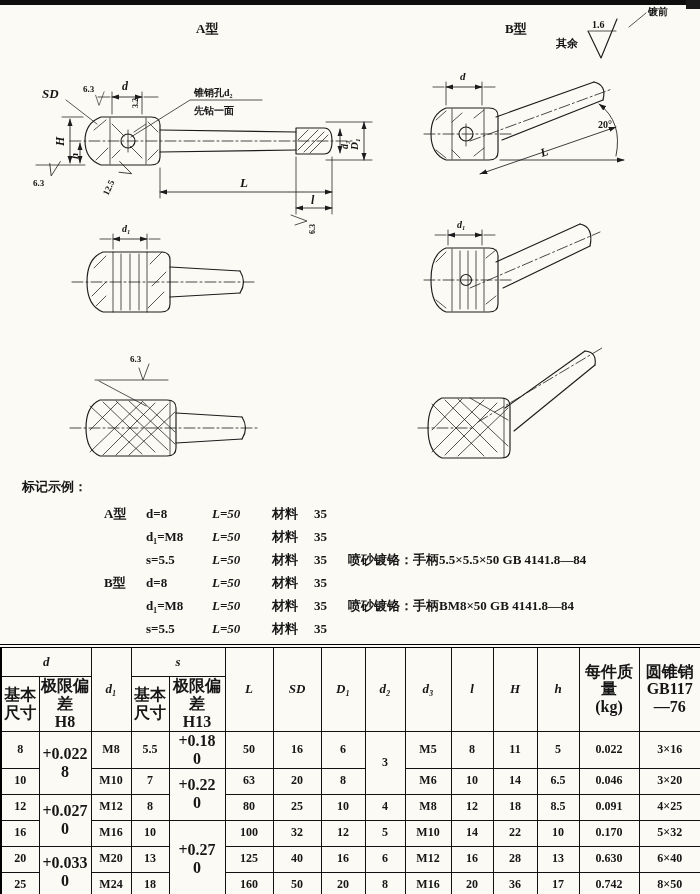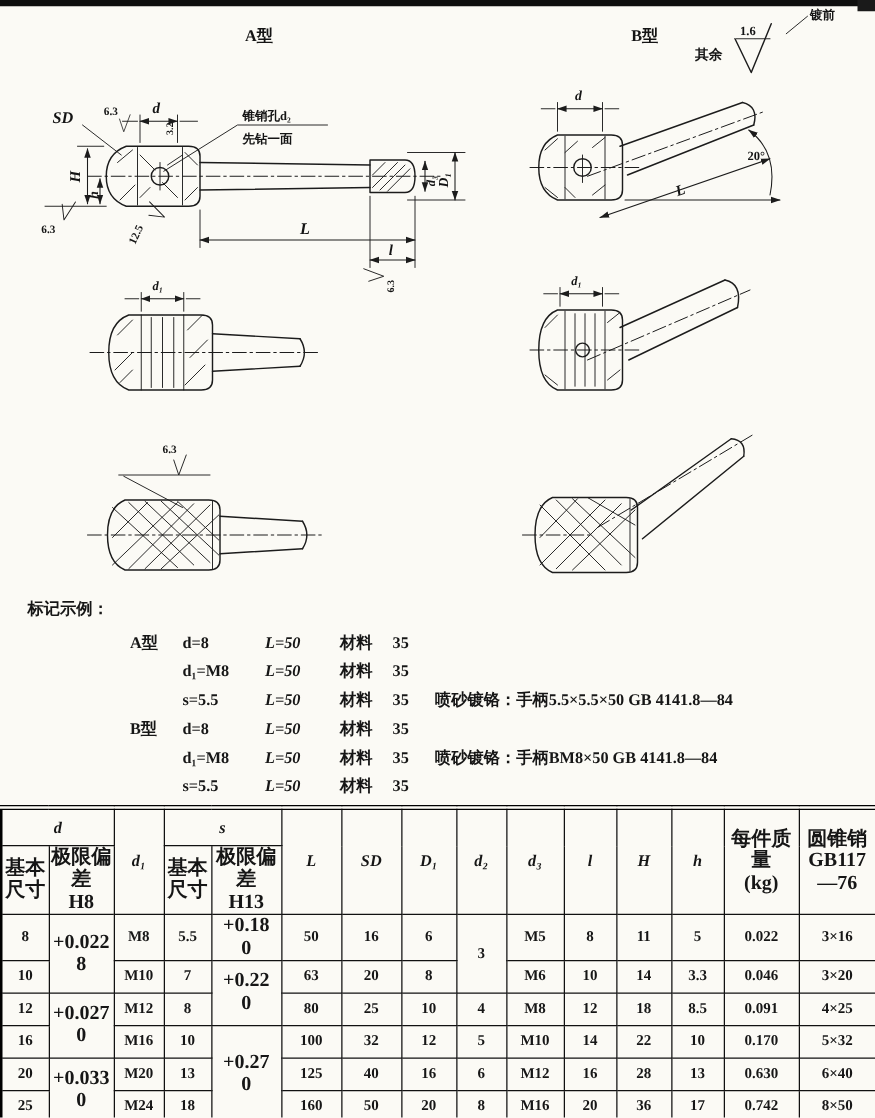--- a/index.html
+++ b/index.html
@@ -322,21 +322,21 @@
       <td>M10</td>
       <td>7</td>
       <td rowspan="2" class="tol pre">+0.22
 0</td>
       <td>63</td>
       <td>20</td>
       <td>8</td>
       <td>M6</td>
       <td>10</td>
       <td>14</td>
-      <td>3.3</td>
+      <td>6.5</td>
       <td>0.046</td>
       <td>3×20</td>
     </tr>
     <tr>
       <td>12</td>
       <td rowspan="2" class="tol pre">+0.027
 0</td>
       <td>M12</td>
       <td>8</td>
       <td>80</td>

